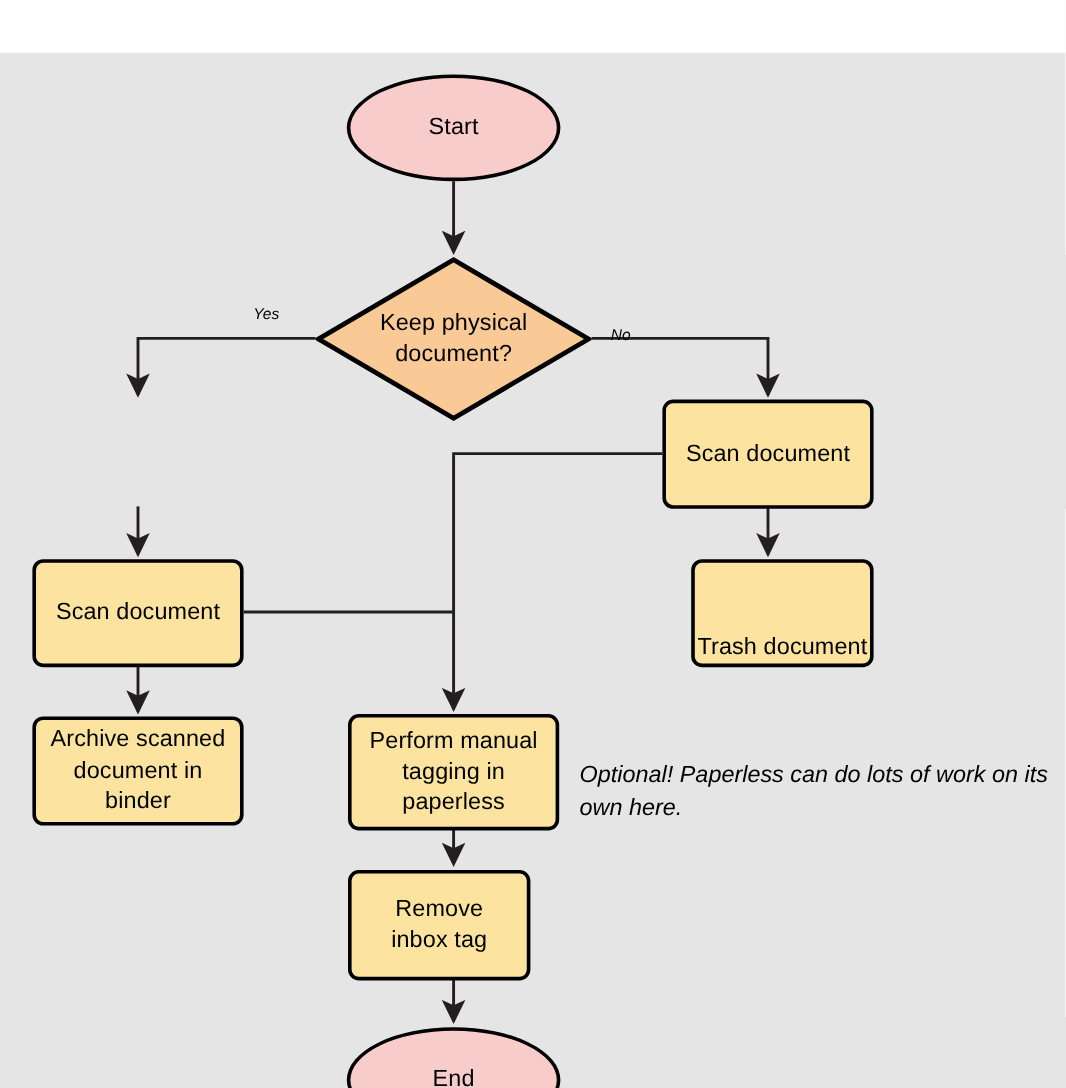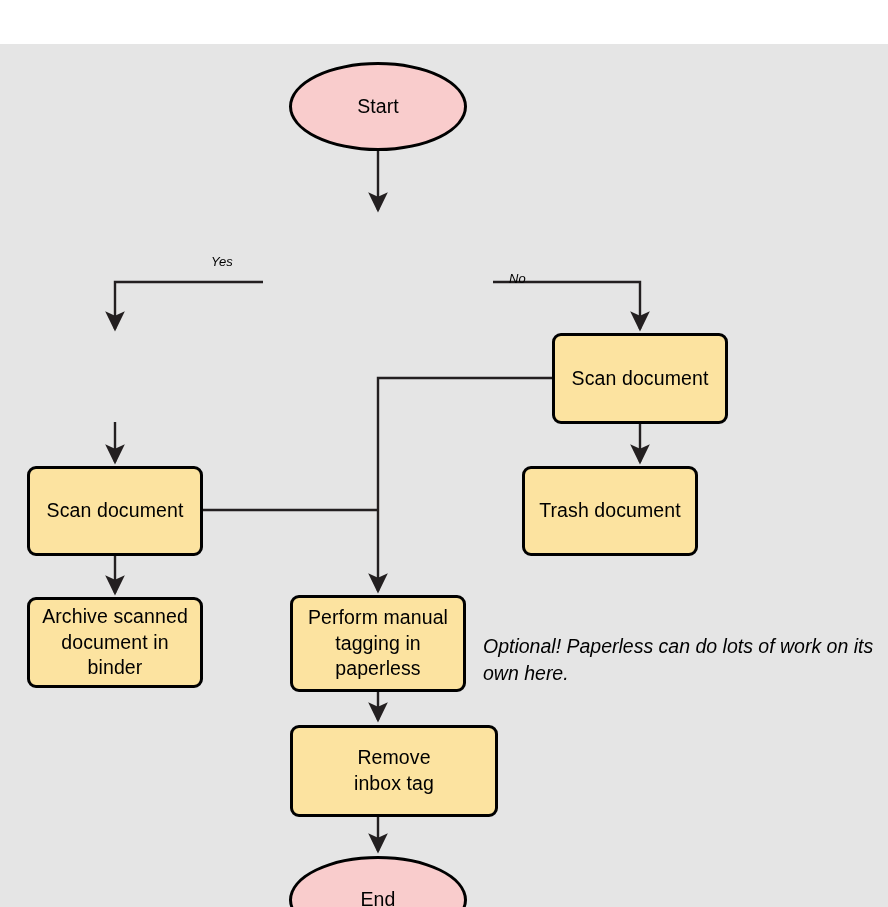--- a/index.html
+++ b/index.html
@@ -114,50 +114,57 @@
       <path d="M378,645 L378,676" marker-end="url(#arrowhead)"></path>
 
       <path d="M378,772 L378,807" marker-end="url(#arrowhead)"></path>
     </g>
   </svg>
 
   <div class="node node-terminator" style="left:289px; top:18px; width:178px; height:89px; background:#f9cccc;">
     <span>Start</span>
   </div>
 
+  <div class="node node-decision" style="left:263px; top:170px; width:230px; height:137px;">
+    <svg class="decision-shape" viewBox="0 0 230 137" preserveAspectRatio="none" aria-hidden="true">
+      <polygon points="115,2.5 227.5,68.5 115,134.5 2.5,68.5" fill="#faca96" stroke="#000000" stroke-width="4" stroke-linejoin="miter" vector-effect="non-scaling-stroke"></polygon>
+    </svg>
+    <span class="decision-label">Keep physical
+document?</span>
+  </div>
 
   <div class="edge-label" style="left:211px; top:210px;">Yes</div>
   <div class="edge-label" style="left:509px; top:227px;">No</div>
 
 
   <div class="node node-process" style="left:27px; top:422px; width:176px; height:90px; background:#fce3a0;">
     <span>Scan document</span>
   </div>
 
   <div class="node node-process" style="left:27px; top:553px; width:176px; height:91px; background:#fce3a0;">
     <span>Archive scanned
 document in
 binder</span>
   </div>
 
   <div class="node node-process" style="left:552px; top:289px; width:176px; height:91px; background:#fce3a0;">
     <span>Scan document</span>
   </div>
 
-  <div class="node node-process" style="left:522px; top:422px; width:176px; height:90px; background:#fce3a0;">
+  <div class="node node-process" style="left:576px; top:422px; width:152px; height:90px; background:#fce3a0;align-items:flex-end;">
     <span>Trash document</span>
   </div>
 
   <div class="node node-process" style="left:290px; top:551px; width:176px; height:97px; background:#fce3a0;">
     <span>Perform manual
 tagging in
 paperless</span>
   </div>
 
-  <div class="node node-process" style="left:290px; top:681px; width:208px; height:92px; background:#fce3a0;">
+  <div class="node node-process" style="left:290px; top:681px; width:152px; height:92px; background:#fce3a0;">
     <span>Remove
 inbox tag</span>
   </div>
 
   <div class="node node-terminator" style="left:289px; top:812px; width:178px; height:88px; background:#f9cccc;">
     <span>End</span>
   </div>
 
   <div class="annotation" style="left:483px; top:589px; width:400px;">Optional! Paperless can do lots of work on its own here.</div>
 

